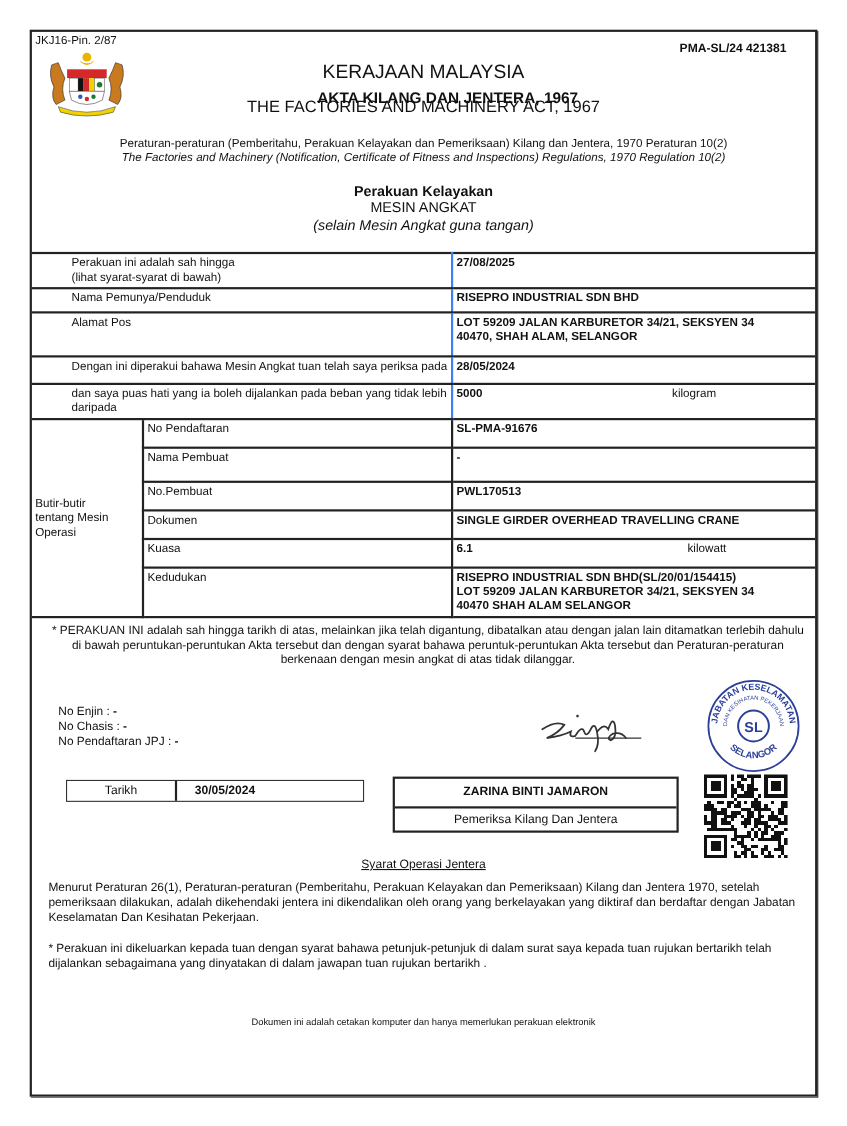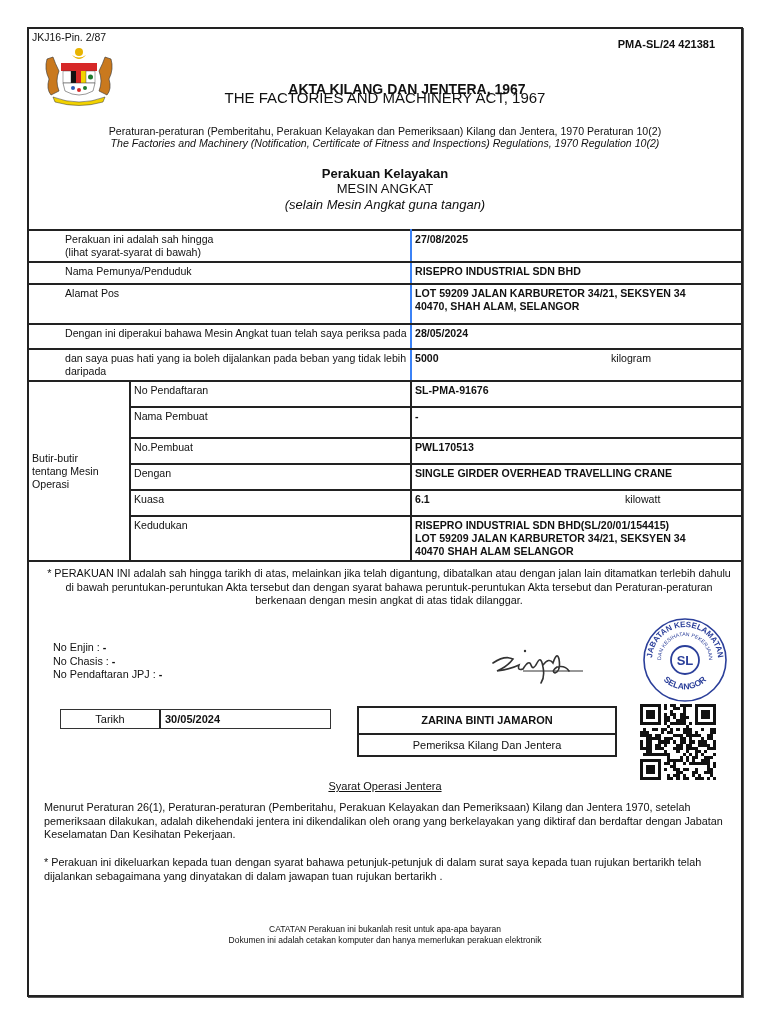--- a/index.html
+++ b/index.html
@@ -35,21 +35,21 @@
   .note1 { position: absolute; left: 15px; top: 538px; width: 690px; font-size: 10.8px; line-height: 13.5px; text-align: center; }
 
   .extras { position: absolute; left: 24px; top: 612px; font-size: 10.8px; line-height: 13.5px; }
   .extras b { font-weight: bold; }
 
   .signature { position: absolute; left: 458px; top: 612px; width: 110px; height: 45px; }
   .stamp { position: absolute; left: 613px; top: 588px; width: 86px; height: 86px; }
 
   .date-box { position: absolute; left: 31px; top: 680px; width: 271px; height: 20px; border: 1px solid #333; display: flex; font-size: 11px; }
   .date-box .dl { width: 100px; border-right: 2px solid #222; text-align: center; line-height: 18px; }
-  .date-box .dv { padding-left: 4px; font-weight: bold; line-height: 18px; }
+  .date-box .dv { padding-left: 16px; font-weight: bold; line-height: 18px; }
 
   .sign-box { position: absolute; left: 328px; top: 677px; width: 260px; height: 51px; border: 2px solid #222; font-size: 11px; }
   .sign-box .nm { height: 27px; border-bottom: 2px solid #222; text-align: center; line-height: 24px; font-weight: bold; }
   .sign-box .ps { text-align: center; line-height: 21px; }
 
   .qr { position: absolute; left: 611px; top: 675px; width: 76px; height: 76px; }
 
   .syarat-title { position: absolute; left: 0; width: 100%; top: 751px; text-align: center; font-size: 11px; text-decoration: underline; }
   .syarat-body { position: absolute; left: 15px; top: 772px; width: 690px; font-size: 10.8px; line-height: 13.5px; }
   .syarat-note { position: absolute; left: 15px; top: 827px; width: 690px; font-size: 10.8px; line-height: 13.5px; }
@@ -76,20 +76,21 @@
     <rect x="40" y="26" width="5" height="12" fill="#f2d200"></rect>
     <rect x="45" y="26" width="9" height="12" fill="#ffffff" stroke="#333" stroke-width="0.4"></rect>
     <circle cx="49.5" cy="32" r="2.5" fill="#1e7a2e"></circle>
     <path d="M22 38 L54 38 L52 46 Q38 54 24 46Z" fill="#ffffff" stroke="#333" stroke-width="0.5"></path>
     <circle cx="32" cy="43" r="2" fill="#2d5bb5"></circle>
     <circle cx="38" cy="45" r="2" fill="#d62828"></circle>
     <circle cx="44" cy="43" r="2" fill="#1e7a2e"></circle>
     <path d="M12 52 Q38 62 64 52 L62 57 Q38 64 14 57Z" fill="#f2d200" stroke="#333" stroke-width="0.5"></path>
   </svg>
 
+  <div class="hdr h1">KERAJAAN MALAYSIA</div>
   <div class="hdr h2">AKTA KILANG DAN JENTERA, 1967</div>
   <div class="hdr h3">THE FACTORIES AND MACHINERY ACT, 1967</div>
   <div class="hdr h4">Peraturan-peraturan (Pemberitahu, Perakuan Kelayakan dan Pemeriksaan) Kilang dan Jentera, 1970 Peraturan 10(2)</div>
   <div class="hdr h5">The Factories and Machinery (Notification, Certificate of Fitness and Inspections) Regulations, 1970 Regulation 10(2)</div>
 
   <div class="hdr t1">Perakuan Kelayakan</div>
   <div class="hdr t2">MESIN ANGKAT</div>
   <div class="hdr t3">(selain Mesin Angkat guna tangan)</div>
 
   <table class="main">
@@ -129,21 +130,21 @@
     </tr>
     <tr style="height:31px">
       <td class="sub">Nama Pembuat</td>
       <td class="val">-</td>
     </tr>
     <tr style="height:26px">
       <td class="sub">No.Pembuat</td>
       <td class="val">PWL170513</td>
     </tr>
     <tr style="height:26px">
-      <td class="sub">Dengan</td>
+      <td class="sub">Dokumen</td>
       <td class="val">SINGLE GIRDER OVERHEAD TRAVELLING CRANE</td>
     </tr>
     <tr style="height:26px">
       <td class="sub">Kuasa</td>
       <td class="val">
         <span style="display:inline-block;width:210px">6.1</span><span class="unit">kilowatt</span>
       </td>
     </tr>
     <tr style="height:45px">
       <td class="sub">Kedudukan</td>
@@ -434,16 +435,15 @@
       <rect x="20" y="24" width="1" height="1" fill="#111"></rect>
       <rect x="22" y="24" width="1" height="1" fill="#111"></rect>
       <rect x="24" y="24" width="1" height="1" fill="#111"></rect>
     </svg>
 
   <div class="syarat-title">Syarat Operasi Jentera</div>
   <div class="syarat-body">Menurut Peraturan 26(1), Peraturan-peraturan (Pemberitahu, Perakuan Kelayakan dan Pemeriksaan) Kilang dan Jentera 1970, setelah pemeriksaan dilakukan, adalah dikehendaki jentera ini dikendalikan oleh orang yang berkelayakan yang diktiraf dan berdaftar dengan Jabatan Keselamatan Dan Kesihatan Pekerjaan.</div>
   <div class="syarat-note">* Perakuan ini dikeluarkan kepada tuan dengan syarat bahawa petunjuk-petunjuk di dalam surat saya kepada tuan rujukan bertarikh  telah dijalankan sebagaimana yang dinyatakan di dalam jawapan tuan rujukan  bertarikh .</div>
 
   <div class="footer">
-    <div>CATATAN Perakuan ini bukanlah resit untuk apa-apa bayaran</div>
     <div>Dokumen ini adalah cetakan komputer dan hanya memerlukan perakuan elektronik</div>
   </div>
 </div>
 
 </body></html>

